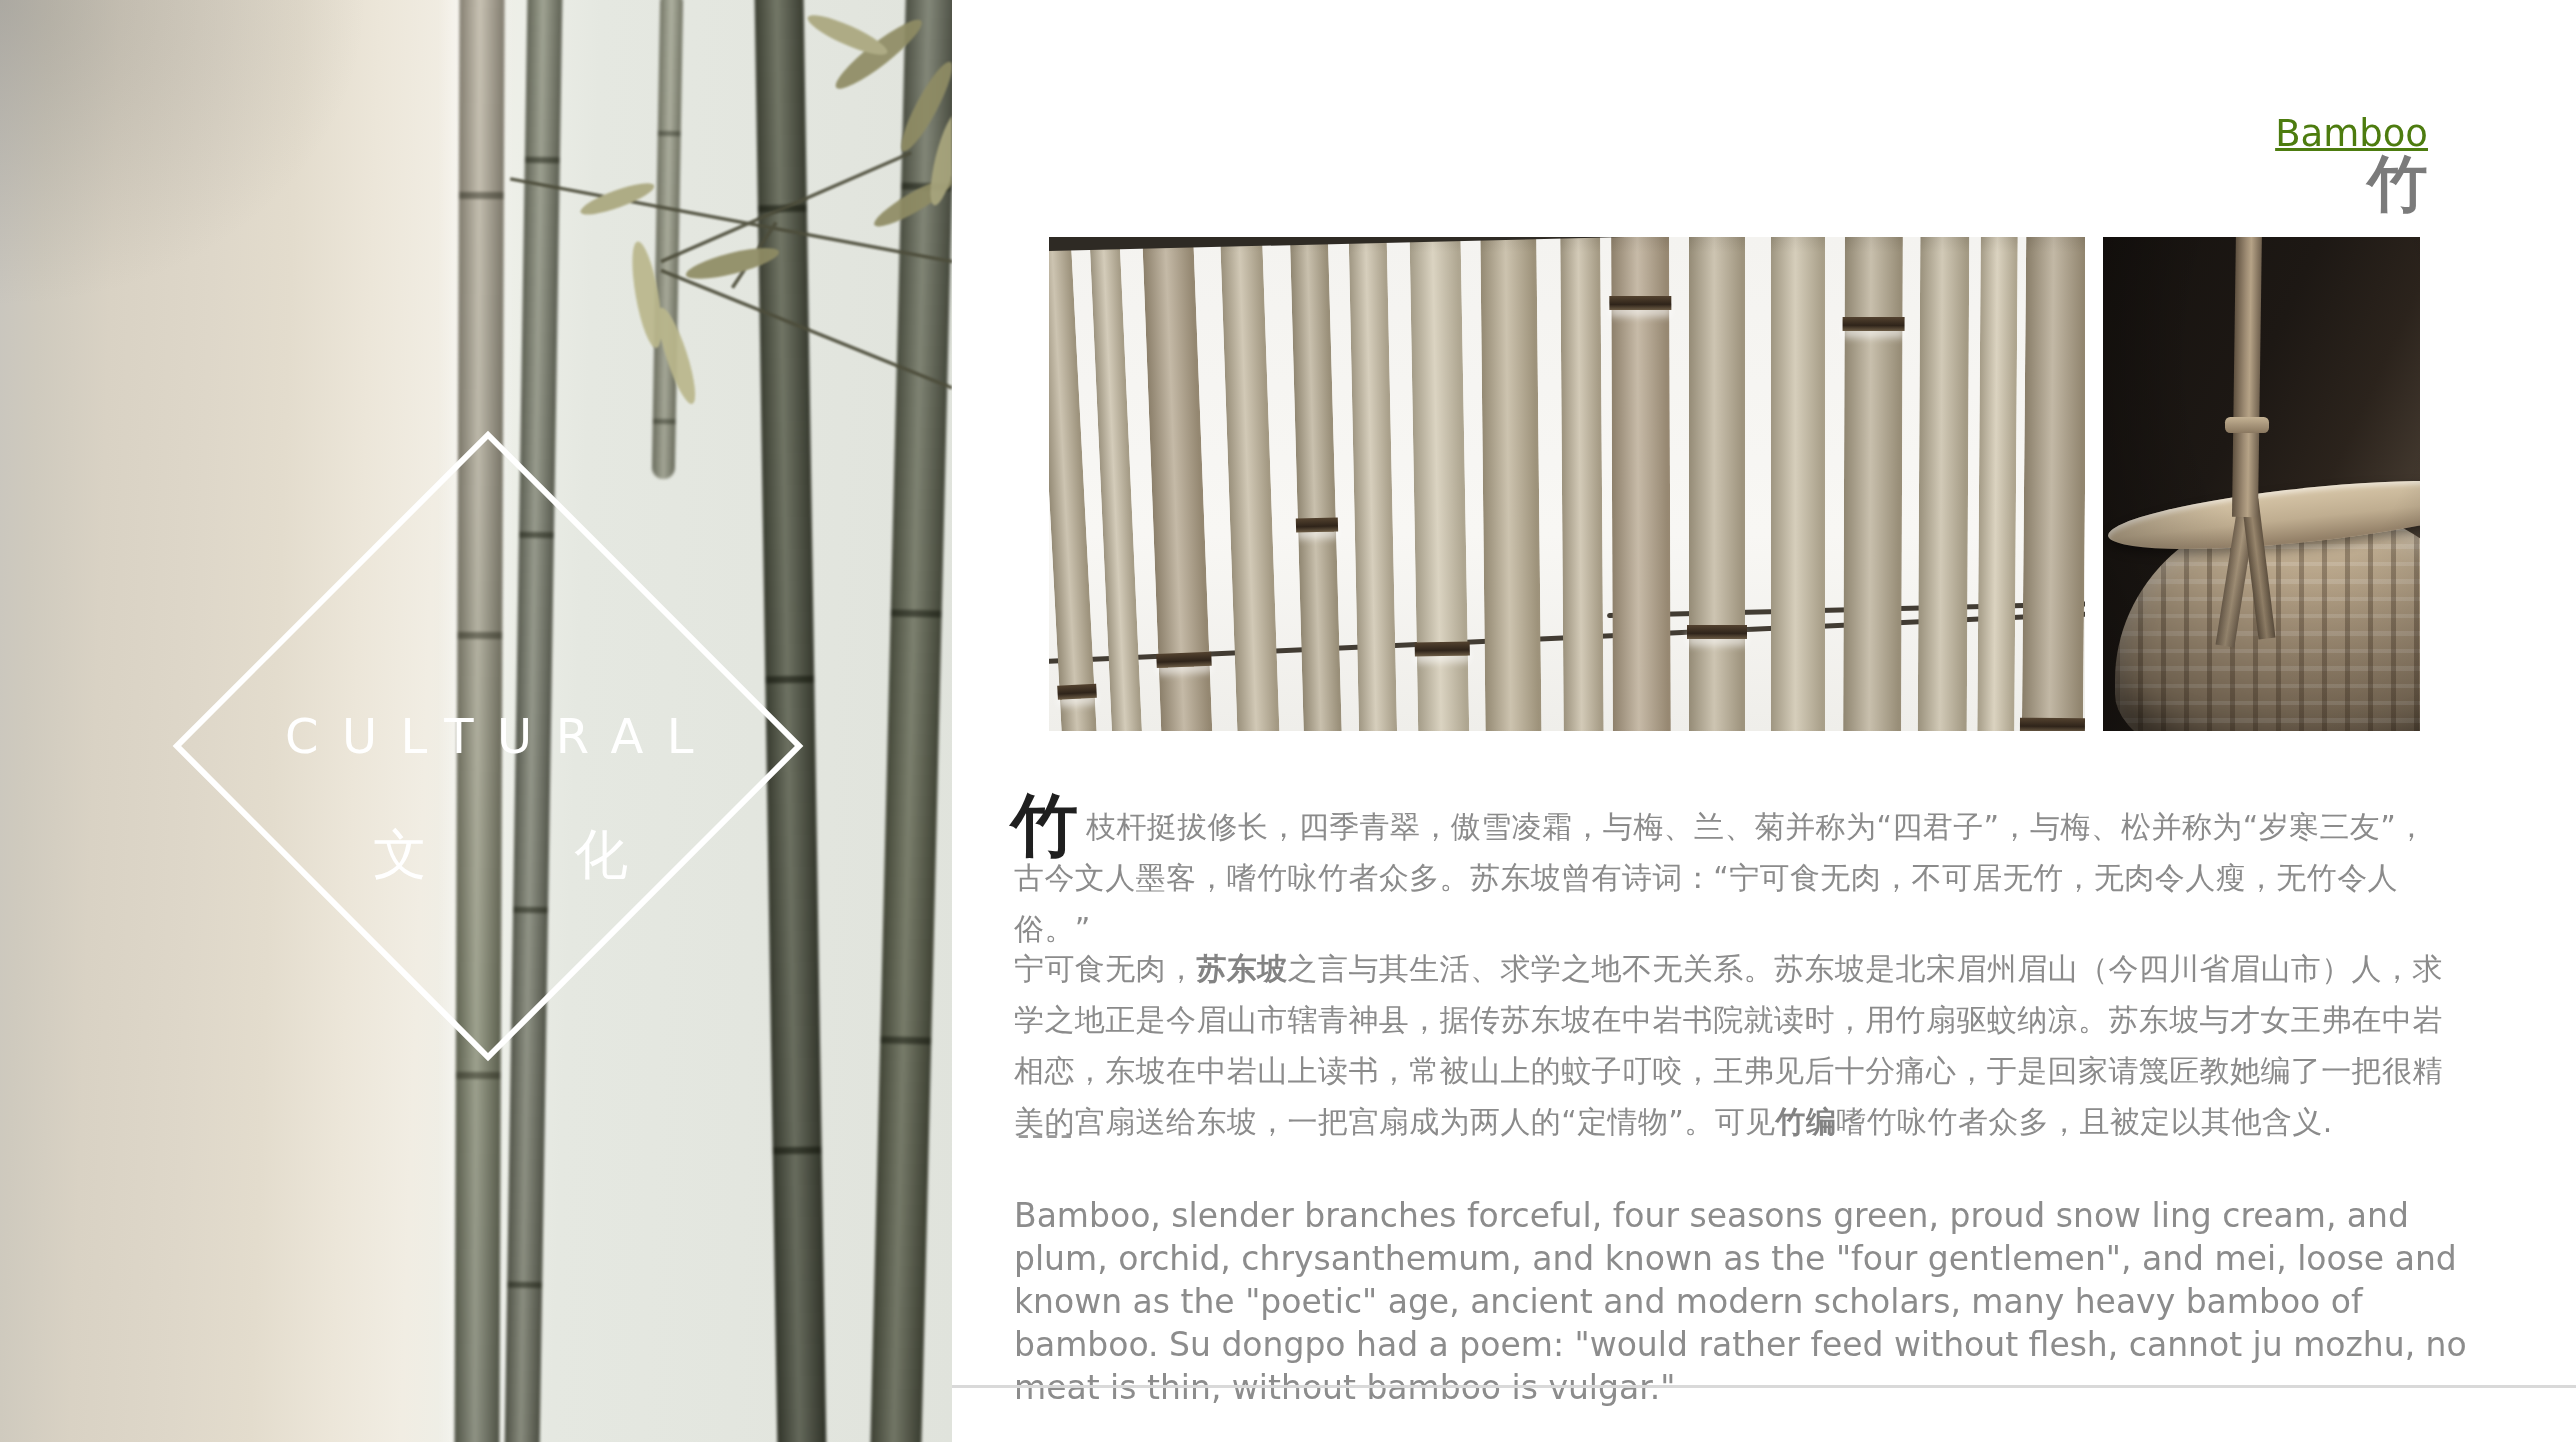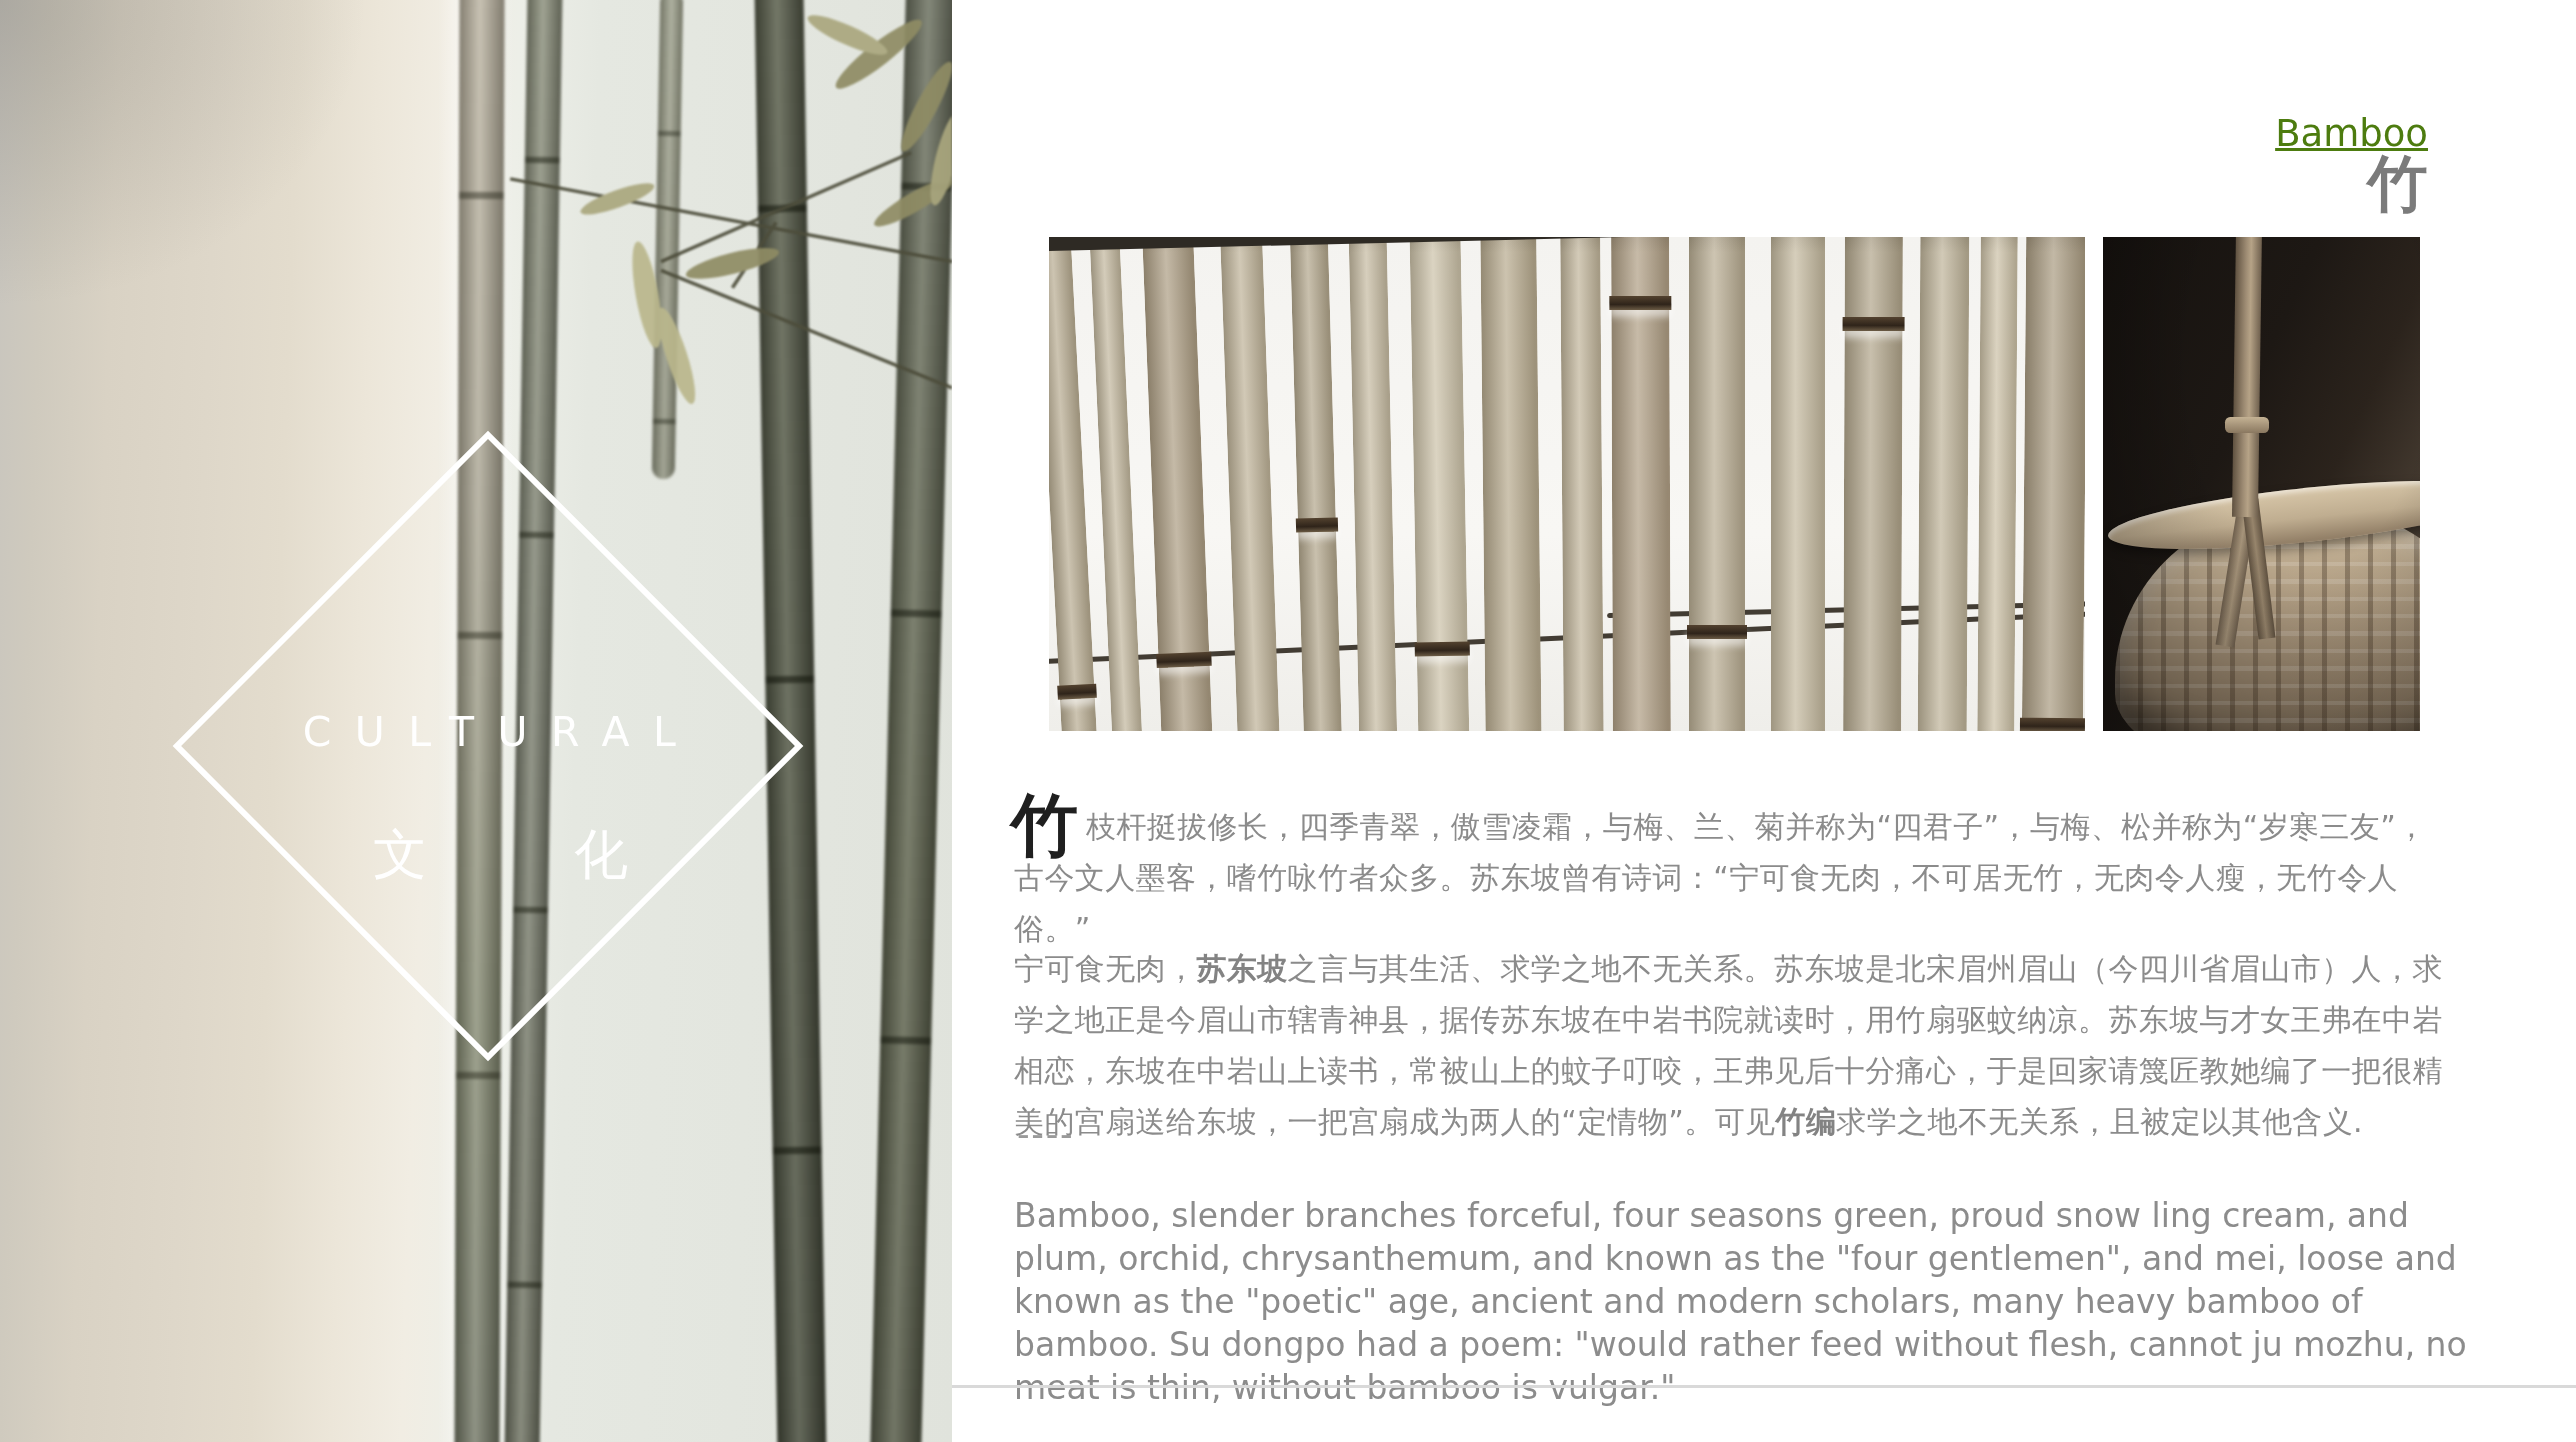--- a/index.html
+++ b/index.html
@@ -35,21 +35,21 @@
       linear-gradient(180deg,#5c614e 0%,#555a48 55%,#4a4f3f 100%);}
   .stalk-d{left:888px;width:51px;transform:rotate(1.4deg);
     background:
       repeating-linear-gradient(180deg, rgba(15,18,8,0) 0 209px, rgba(15,18,8,.5) 209px 216px, rgba(15,18,8,0) 216px 427px),
       linear-gradient(90deg, rgba(0,0,0,.3), rgba(255,255,255,.16) 45%, rgba(0,0,0,.34)),
       linear-gradient(180deg,#6c7160 0%,#60654f 60%,#565b48 100%);}
 
   .diamond{position:absolute;left:265px;top:523px;width:434px;height:434px;
     border:6.1px solid #ffffff;transform:rotate(45deg);}
   .overlay-title{position:absolute;left:257px;top:708px;width:488px;text-align:center;
-    color:#ffffff;font-size:41px;letter-spacing:23.5px;font-weight:400;}
+    color:#ffffff;font-size:48px;letter-spacing:23.5px;font-weight:400;}
   .overlay-zh{position:absolute;color:#ffffff;font-size:54px;line-height:1;}
   .overlay-zh.c1{left:373px;top:828px;}
   .overlay-zh.c2{left:574px;top:828px;}
 
   
   .title-en{position:absolute;right:148px;top:112px;font-size:37px;color:#4d7c0f;text-decoration:underline;}
   .title-zh{position:absolute;right:148px;top:153px;font-size:61px;font-weight:bold;color:#7b7b7b;line-height:1;}
 
   
   .fence-photo{position:absolute;left:1049px;top:237px;width:1036px;height:494px;overflow:hidden;
@@ -193,21 +193,21 @@
     <div class="handle-fork2"></div>
     <div class="basket-handle"></div>
     <div class="handle-knot"></div>
     <div class="basket-vignette"></div>
   </div>
 
   <p class="cn para1">
     <span class="drop-cap">竹</span><span>枝杆挺拔修长，四季青翠，傲雪凌霜，与梅、兰、菊并称为“四君子”，与梅、松并称为“岁寒三友”，古今文人墨客，嗜竹咏竹者众多。苏东坡曾有诗词：“宁可食无肉，不可居无竹，无肉令人瘦，无竹令人俗。”</span>
   </p>
 
-  <p class="cn para2"><span>宁可食无肉，</span><span class="big-inline">苏东坡</span><span>之言与其生活、求学之地不无关系。苏东坡是北宋眉州眉山（今四川省眉山市）人，求学之地正是今眉山市辖青神县，据传苏东坡在中岩书院就读时，用竹扇驱蚊纳凉。苏东坡与才女王弗在中岩相恋，东坡在中岩山上读书，常被山上的蚊子叮咬，王弗见后十分痛心，于是回家请篾匠教她编了一把很精美的宫扇送给东坡，一把宫扇成为两人的“定情物”。可见</span><span class="big-inline">竹编</span><span>求学之地不无关系，且被定以其他含义.</span></p>
+  <p class="cn para2"><span>宁可食无肉，</span><span class="big-inline">苏东坡</span><span>之言与其生活、求学之地不无关系。苏东坡是北宋眉州眉山（今四川省眉山市）人，求学之地正是今眉山市辖青神县，据传苏东坡在中岩书院就读时，用竹扇驱蚊纳凉。苏东坡与才女王弗在中岩相恋，东坡在中岩山上读书，常被山上的蚊子叮咬，王弗见后十分痛心，于是回家请篾匠教她编了一把很精美的宫扇送给东坡，一把宫扇成为两人的“定情物”。可见</span><span class="big-inline">竹编</span><span>嗜竹咏竹者众多，且被定以其他含义.</span></p>
 
   <div class="sep">----</div>
 
   <p class="para-en">Bamboo, slender branches forceful, four seasons green, proud snow ling cream, and plum, orchid, chrysanthemum, and known as the "four gentlemen", and mei, loose and known as the "poetic" age, ancient and modern scholars, many heavy bamboo of bamboo. Su dongpo had a poem: "would rather feed without flesh, cannot ju mozhu, no meat is thin, without bamboo is vulgar."</p>
 
   <div class="divider"></div>
 
 </div>
 
 

